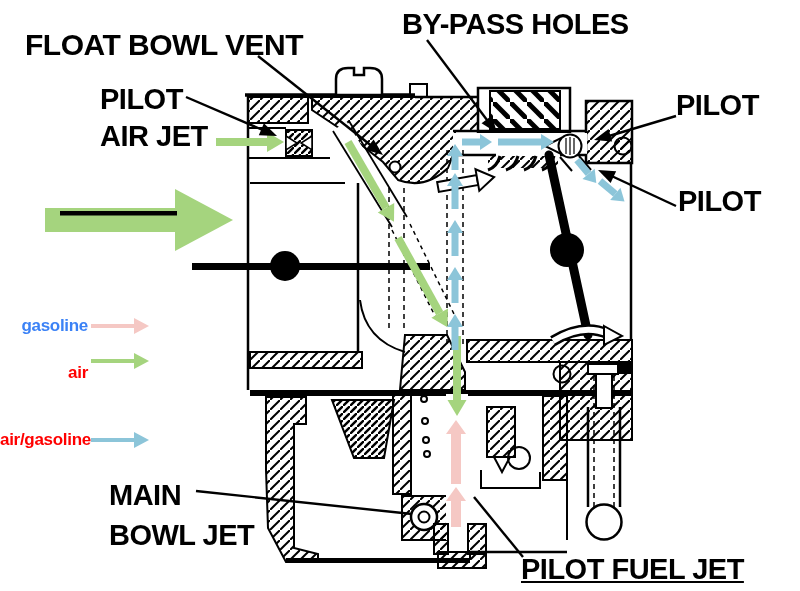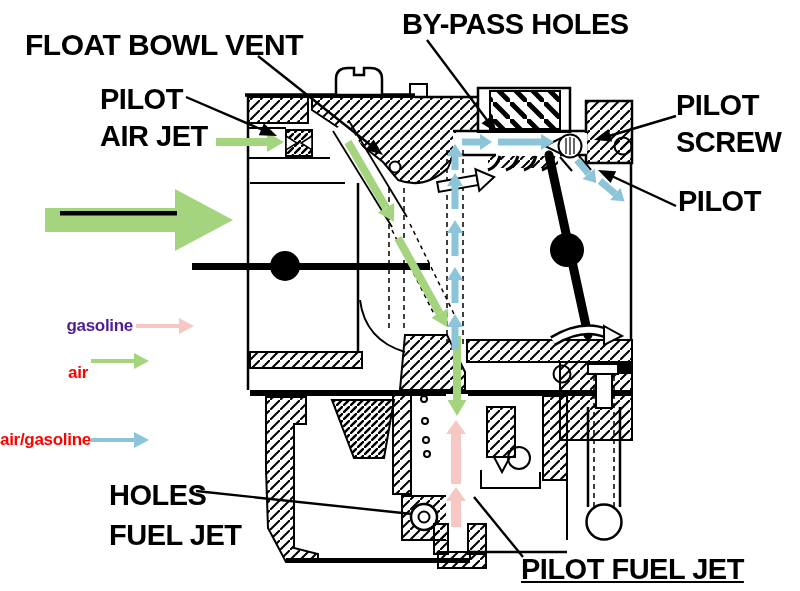--- a/index.html
+++ b/index.html
@@ -293,33 +293,32 @@
 </svg>
 
 <div class="lbl" id="lbl-by-pass-holes">BY-PASS HOLES</div>
 <div class="lbl" id="lbl-float-bowl-vent">FLOAT BOWL VENT</div>
 <div class="lbl" id="lbl-pilot-air-jet">
   <span>PILOT</span>
   <span>AIR JET</span>
 </div>
 <div class="lbl" id="lbl-pilot-screw">
   <span>PILOT</span>
-  <span>SCREW</span>
 </div>
 <div class="lbl" id="lbl-pilot-outlet">
   <span>PILOT</span>
 </div>
 <div class="lbl" id="lbl-main-fuel-jet">
-  <span>HOLES</span>
-  <span>FUEL JET</span>
+  <span>MAIN</span>
+  <span>BOWL JET</span>
 </div>
 <div class="lbl" id="lbl-pilot-fuel-jet">PILOT FUEL JET</div>
 
 <div class="legend-row" id="legend-row-0">
-  <span class="ltext" style="color:#4c1d95;padding-left:45px;">gasoline</span>
+  <span class="ltext" style="color:#3b82f6;">gasoline</span>
   <svg width="58" height="20" viewBox="0 0 58 20">
     <g fill="#f5c8c4">
       <rect x="0" y="8" width="43" height="4"></rect>
           <polygon points="43,2 58,10 43,18"></polygon>
     </g>
   </svg>
 </div>
 <div class="legend-row" id="legend-row-1">
   <span class="ltext" style="color:#ff0000;margin-top:24px;">air</span>
   <svg width="58" height="20" viewBox="0 0 58 20">

